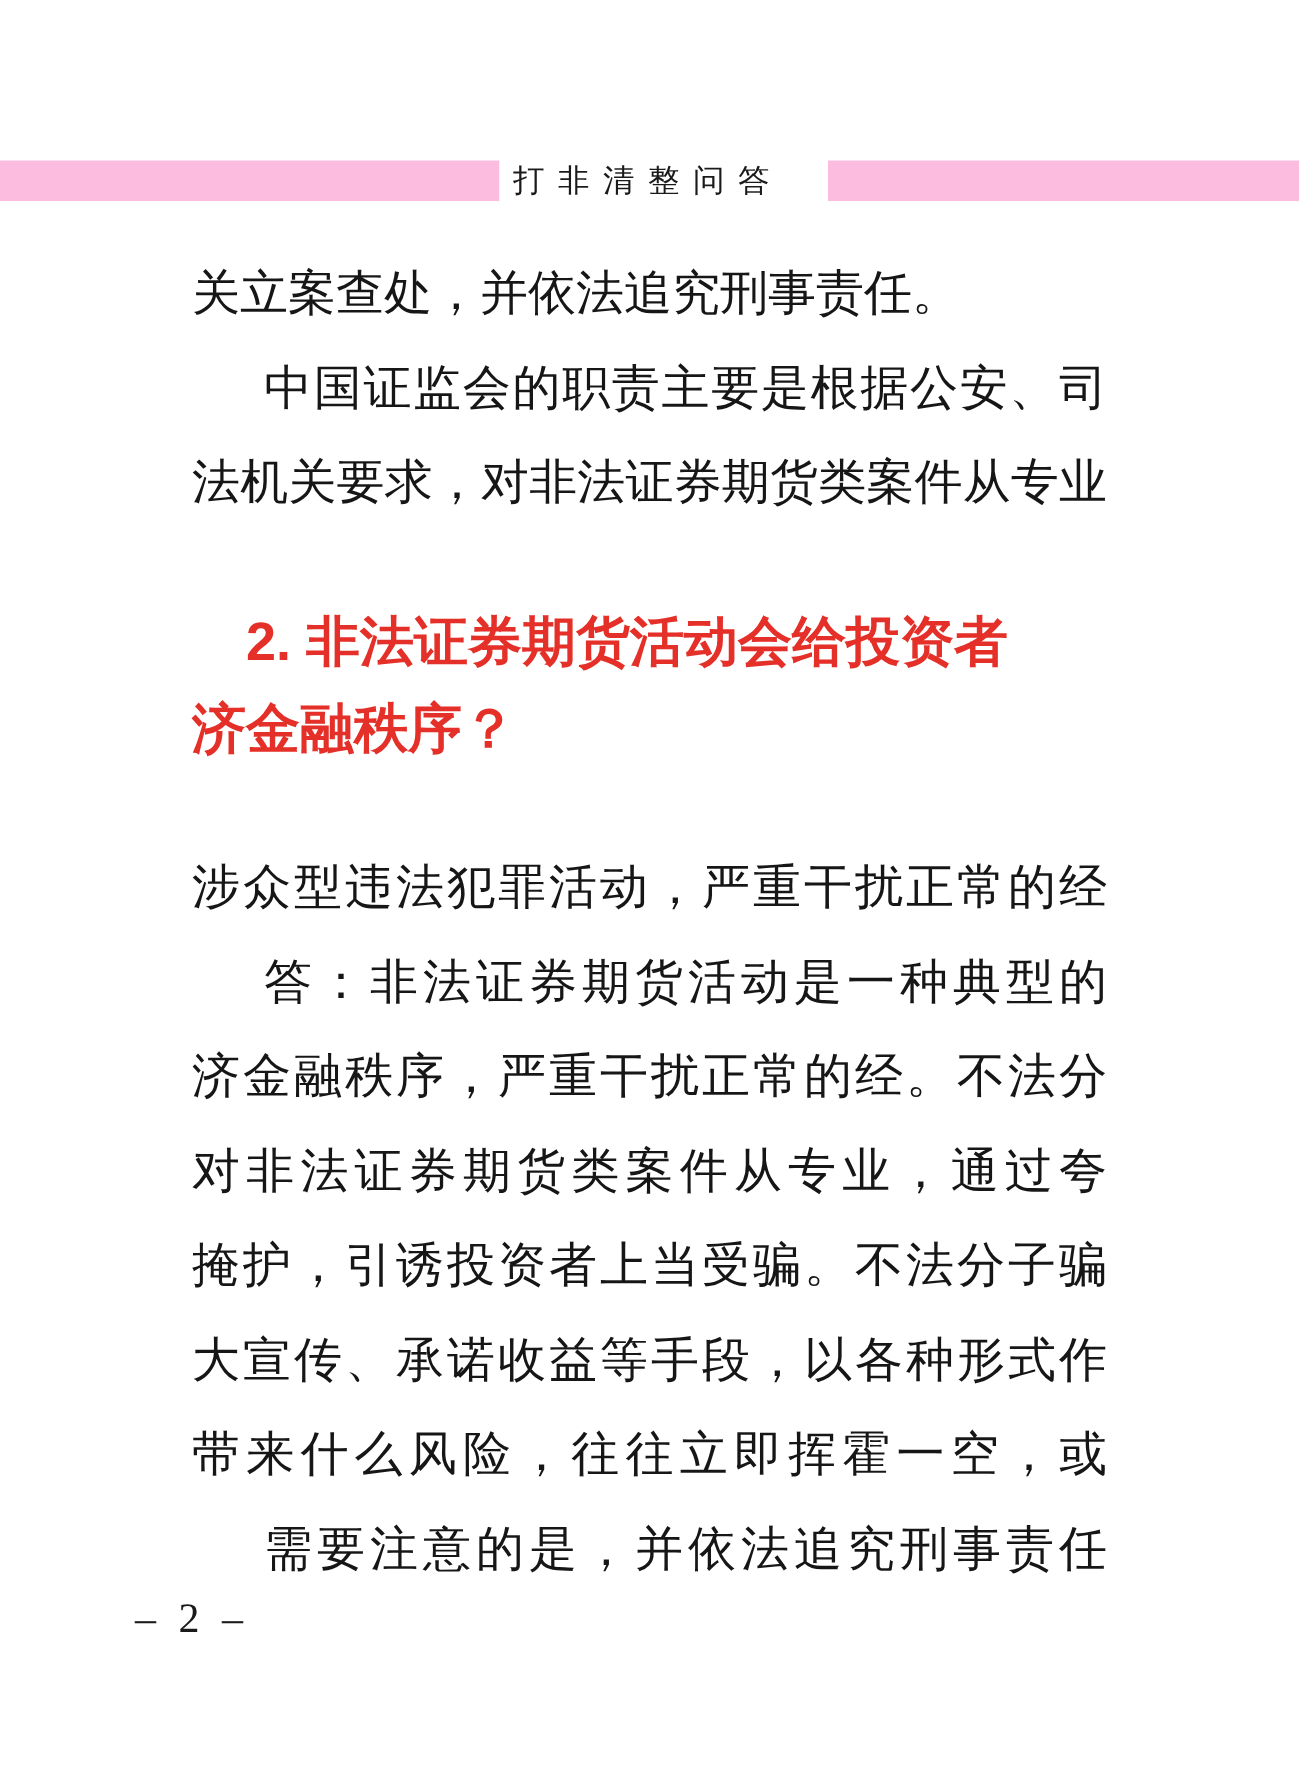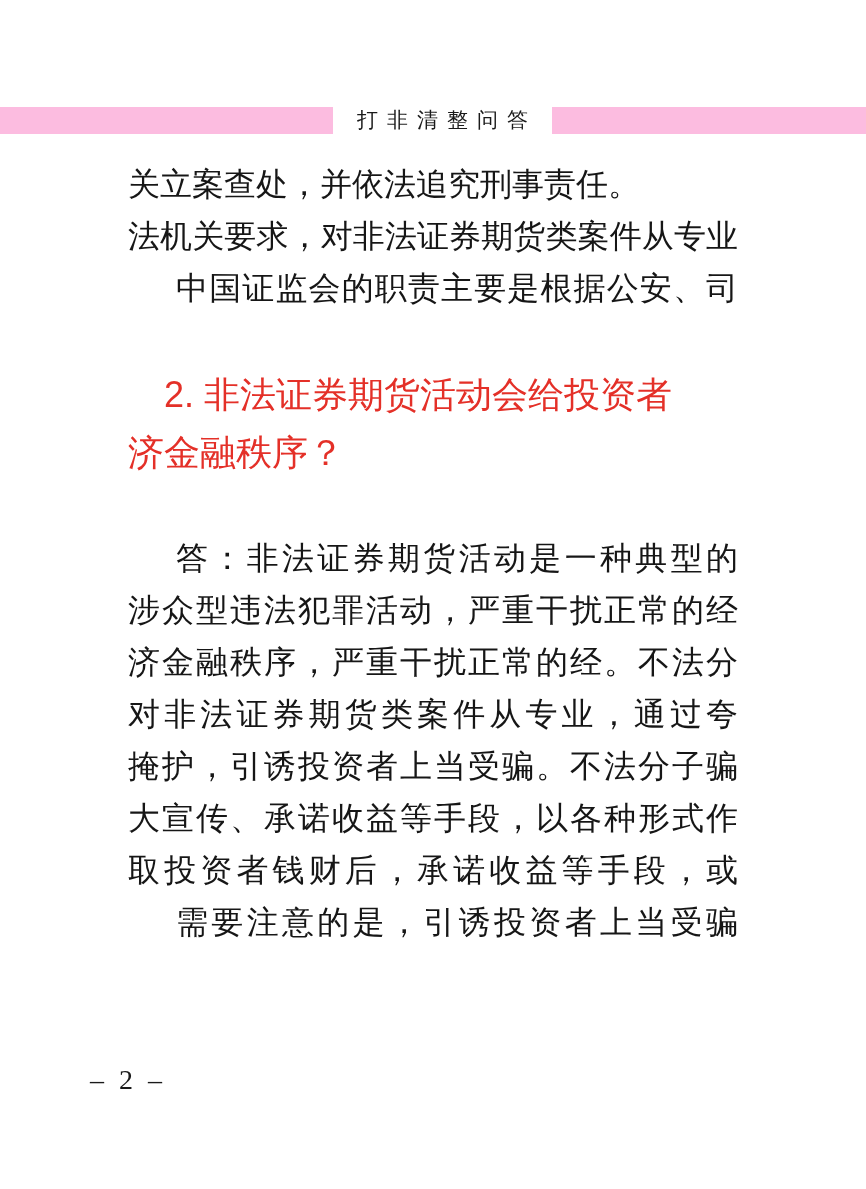--- a/index.html
+++ b/index.html
@@ -13,41 +13,42 @@
   }
   
   .header{
     position:absolute;left:0;top:107px;height:27px;width:866px;
     display:flex;align-items:stretch;
   }
   .bar{background:#fcbce0;}
   .bar.left{width:333px;}
   .bar.right{flex:1;}
   .head-title-box{
-    width:219px;display:flex;align-items:center;justify-content:center;
+    width:219px;display:flex;align-items:center;justify-content:flex-start;
     background:#ffffff;
   }
   .head-title{
     font-size:21px;line-height:21px;letter-spacing:9px;
     color:#1a1a1a;white-space:nowrap;text-indent:9px;
   }
   
   .content{
     position:absolute;left:128px;top:158px;width:610px;
   }
   .ln{
     height:52px;line-height:52px;font-size:32px;
     white-space:nowrap;
+    margin-top:11px;
   }
   .j{white-space:normal;text-align:justify;text-align-last:justify;}
   .ind{padding-left:48px;}
   .heading{
     margin-top:52px;
     font-family:"Liberation Sans","DejaVu Sans",sans-serif;
-    font-weight:normal;color:#e43028;
+    font-weight:bold;color:#e43028;
   }
   .h-ln{height:58px;line-height:58px;font-size:36px;white-space:nowrap;}
   .h-ind{padding-left:36px;}
   .para2{margin-top:50px;}
   
   .folio{
     position:absolute;left:90px;top:1064px;
     font-size:28px;line-height:32px;word-spacing:8px;color:#1a1a1a;
   }
 </style>
@@ -61,40 +62,40 @@
     <div class="head-title-box">
       <span class="head-title">打非清整问答</span>
     </div>
     <div class="bar right"></div>
   </div>
 
   <div class="content">
 
     <div class="paragraph">
       <div class="ln">关立案查处，并依法追究刑事责任。</div>
+      <div class="ln j ind">中国证监会的职责主要是根据公安、司</div>
       <div class="ln j">法机关要求，对非法证券期货类案件从专业</div>
-      <div class="ln j ind">中国证监会的职责主要是根据公安、司</div>
     </div>
 
     <div class="heading">
       <div class="h-ln h-ind">2. 非法证券期货活动会给投资者</div>
       <div class="h-ln">济金融秩序？</div>
     </div>
 
     <div class="paragraph para2">
+      <div class="ln j">涉众型违法犯罪活动，严重干扰正常的经</div>
       <div class="ln j ind">答：非法证券期货活动是一种典型的</div>
-      <div class="ln j">涉众型违法犯罪活动，严重干扰正常的经</div>
       <div class="ln j">济金融秩序，严重干扰正常的经。不法分</div>
       <div class="ln j">对非法证券期货类案件从专业，通过夸</div>
       <div class="ln j">掩护，引诱投资者上当受骗。不法分子骗</div>
       <div class="ln j">大宣传、承诺收益等手段，以各种形式作</div>
-      <div class="ln j">取投资者钱财后，承诺收益等手段，或</div>
+      <div class="ln j">带来什么风险，往往立即挥霍一空，或</div>
     </div>
 
     <div class="paragraph">
-      <div class="ln j ind">需要注意的是，引诱投资者上当受骗</div>
+      <div class="ln j ind">需要注意的是，并依法追究刑事责任</div>
     </div>
 
   </div>
 
   <div class="folio">– 2 –</div>
 
 </div>
 
 </body></html>

